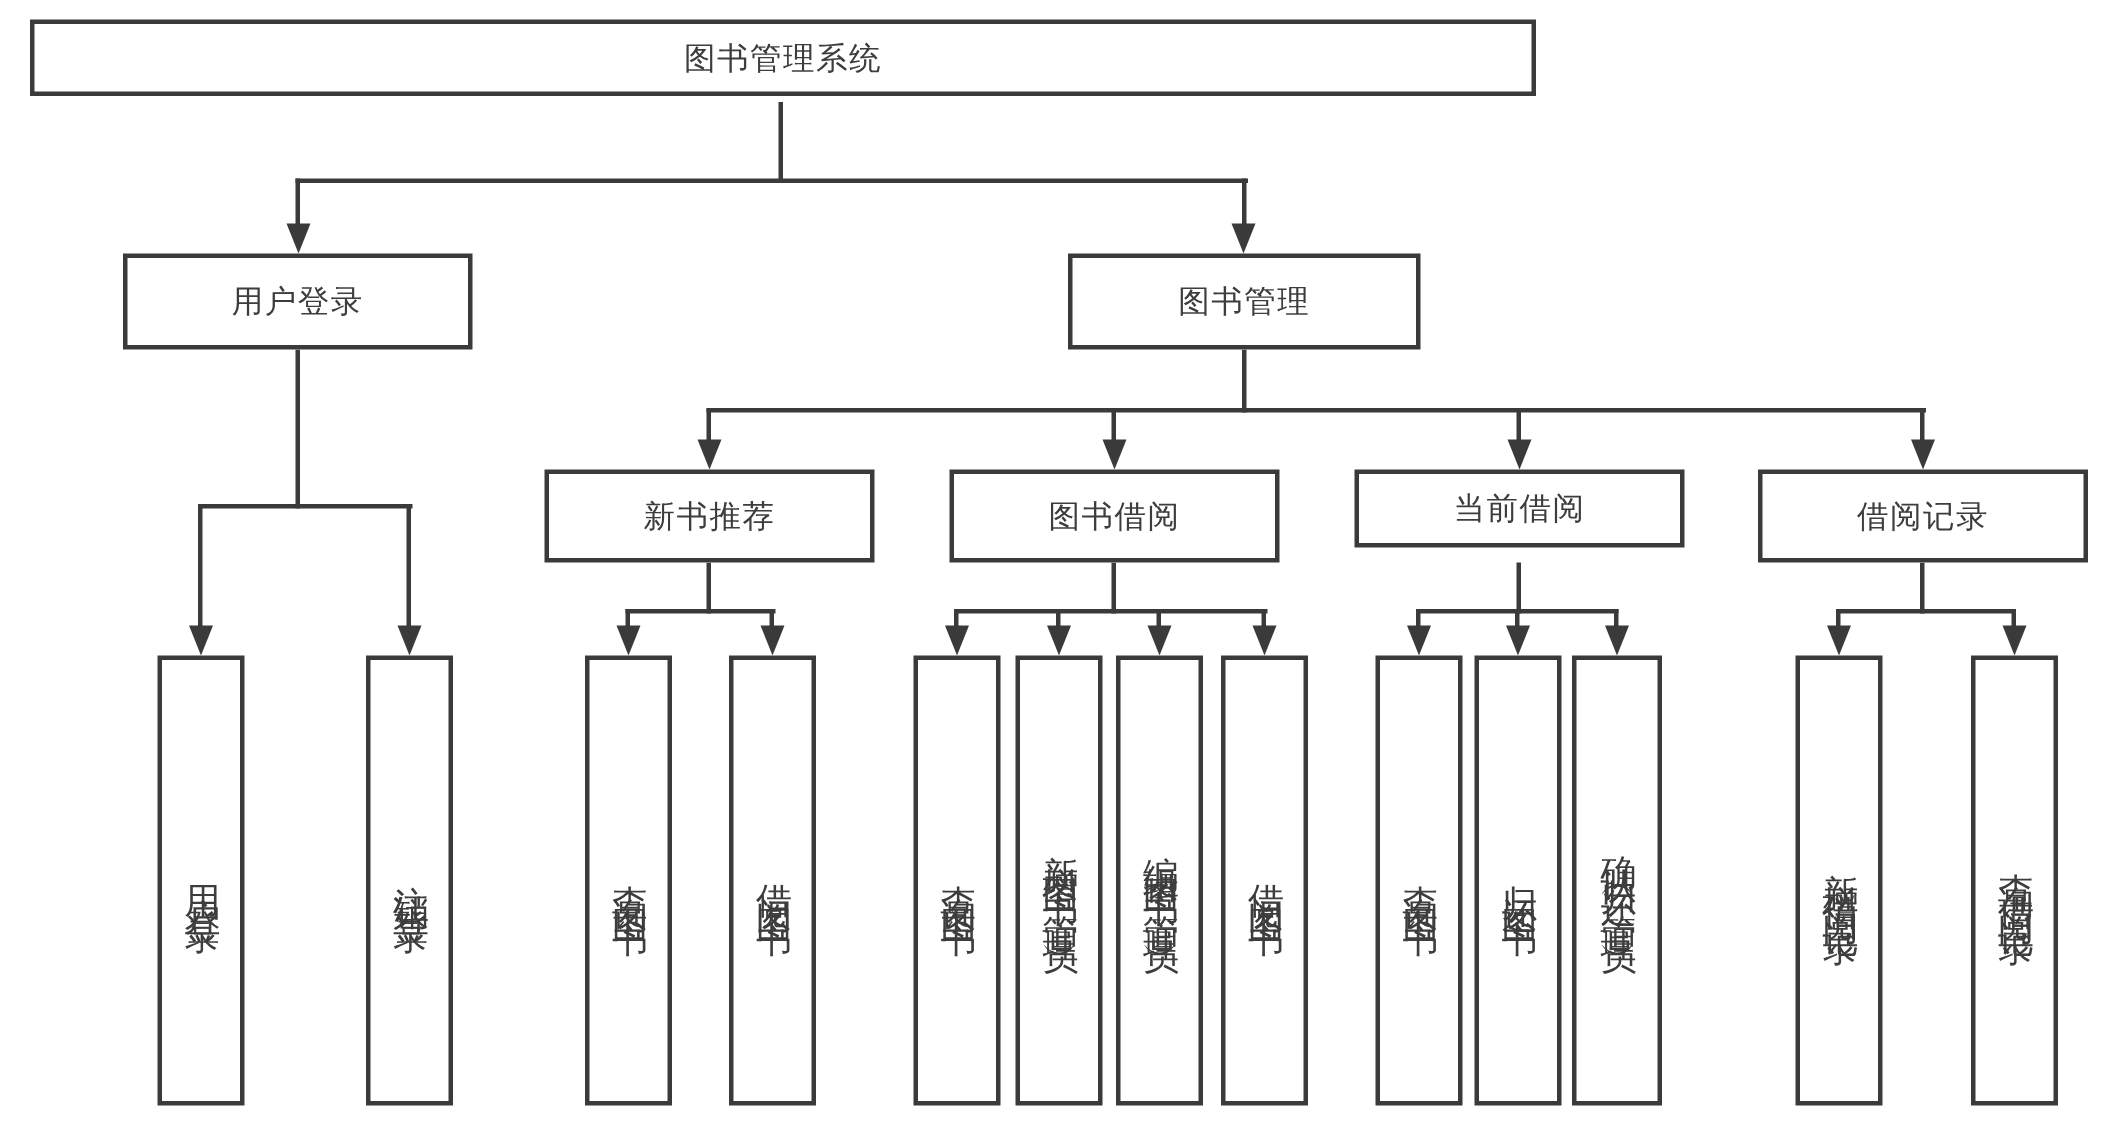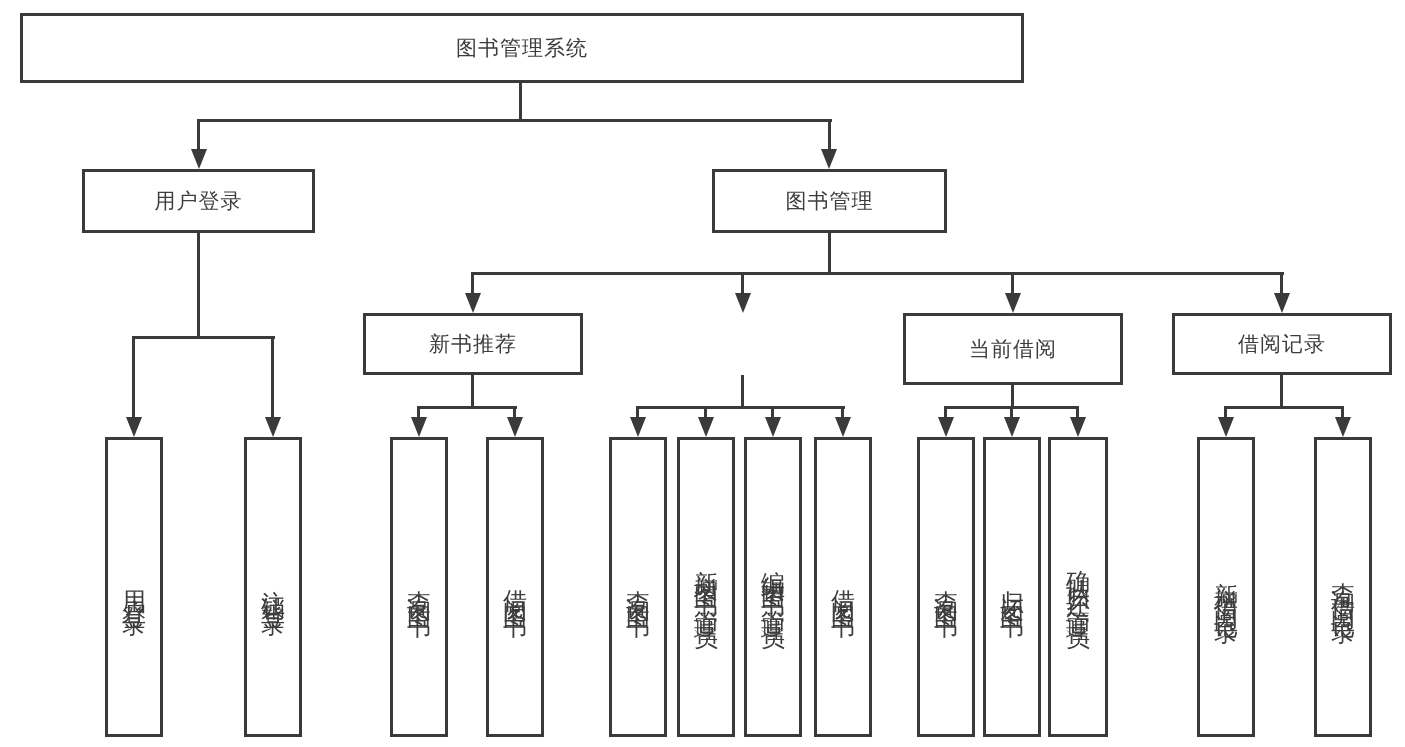--- a/index.html
+++ b/index.html
@@ -51,38 +51,41 @@
     letter-spacing: 0.5px;
     z-index: 5;
     white-space: nowrap;
   }
 </style>
 </head>
 <body>
 
 <div class="canvas">
 
-  <div class="bx hx" style="left:20px;top:13px;width:1004px;height:70px">
+  <div class="bx hx" style="left:20px;top:13px;width:1004px;height:51px">
     <span>图书管理系统</span>
   </div>
 
   <div class="bx hx" style="left:82px;top:169px;width:233px;height:64px">
     <span>用户登录</span>
   </div>
 
   <div class="bx hx" style="left:712px;top:169px;width:235px;height:64px">
     <span>图书管理</span>
   </div>
 
   <div class="bx hx" style="left:363px;top:313px;width:220px;height:62px">
     <span>新书推荐</span>
   </div>
 
-
-  <div class="bx hx" style="left:903px;top:313px;width:220px;height:72px">
+  <div class="bx hx" style="left:633px;top:313px;width:220px;height:62px">
+    <span>图书借阅</span>
+  </div>
+
+  <div class="bx hx" style="left:903px;top:313px;width:220px;height:52px">
     <span>当前借阅</span>
   </div>
 
   <div class="bx hx" style="left:1172px;top:313px;width:220px;height:62px">
     <span>借阅记录</span>
   </div>
 
   <div class="bx leaf" style="left:105px;top:437px;width:58px;height:300px">
     <span class="vt">用户登录</span>
   </div>

